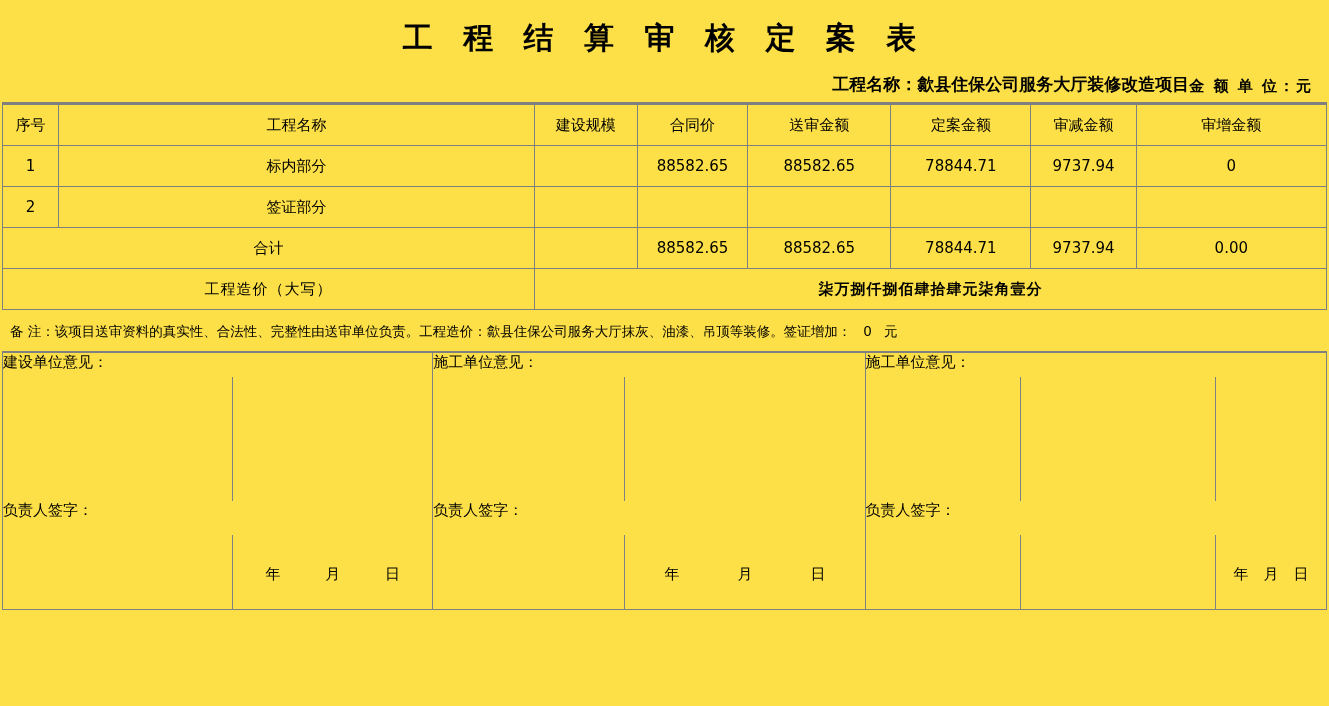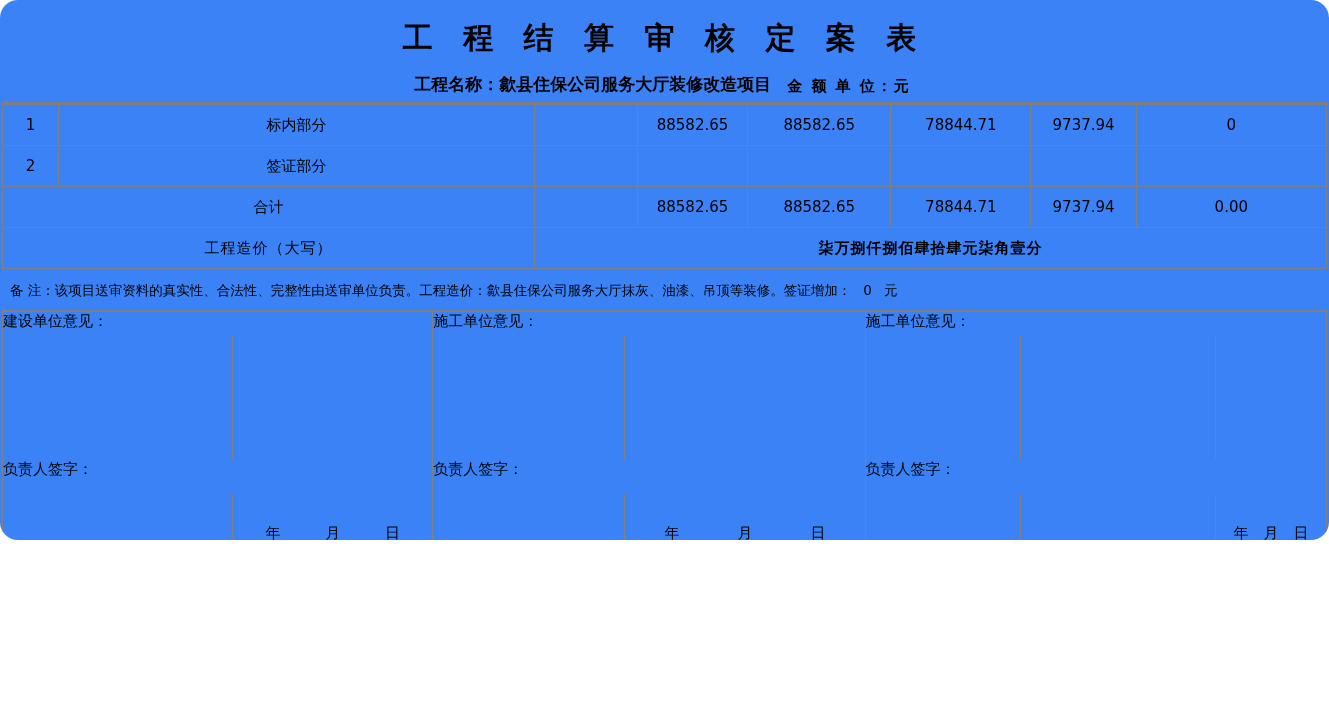--- a/index.html
+++ b/index.html
@@ -7,46 +7,44 @@
     padding: 0;
     background: #ffffff;
   }
   body {
     font-family: "DejaVu Sans", "Liberation Sans", sans-serif;
     color: #000;
   }
   #page {
     position: relative;
     width: 1329px;
-    height: 540px;
+    height: 706px;
     overflow: hidden;
-    background: #3b82f6;
-    border-radius: 18px;
+    background: #fde047;
   }
 
   
   .title {
     text-align: center;
     font-size: 30px;
     font-weight: bold;
     letter-spacing: 10px;
     padding-top: 18px;
     padding-bottom: 14px;
     font-family: "DejaVu Serif", "Liberation Serif", serif;
   }
 
   
   .hdr-row {
     display: flex;
     align-items: flex-end;
-    justify-content: center;
+    justify-content: flex-end;
     padding: 0 8px 6px 10px;
     border-bottom: 2px solid #7f7f7f;
     margin: 0 2px;
-    gap: 16px;
   }
   .hdr-left {
     font-size: 17px;
     font-weight: bold;
   }
   .hdr-right {
     font-size: 15px;
     font-weight: bold;
     letter-spacing: 2px;
     padding-right: 6px;
@@ -155,20 +153,30 @@
       <col style="width:56px">
       <col style="width:475px">
       <col style="width:103px">
       <col style="width:110px">
       <col style="width:143px">
       <col style="width:140px">
       <col style="width:105px">
       <col style="width:190px">
     </colgroup>
     <tbody>
+        <tr class="colhead">
+      <td>序号</td>
+      <td>工程名称</td>
+      <td>建设规模</td>
+      <td>合同价</td>
+      <td>送审金额</td>
+      <td>定案金额</td>
+      <td>审减金额</td>
+      <td>审增金额</td>
+    </tr>
     <tr class="bigrow">
       <td>1</td>
       <td>标内部分</td>
       <td></td>
       <td>88582.65</td>
       <td>88582.65</td>
       <td>78844.71</td>
       <td>9737.94</td>
       <td>0</td>
     </tr>

